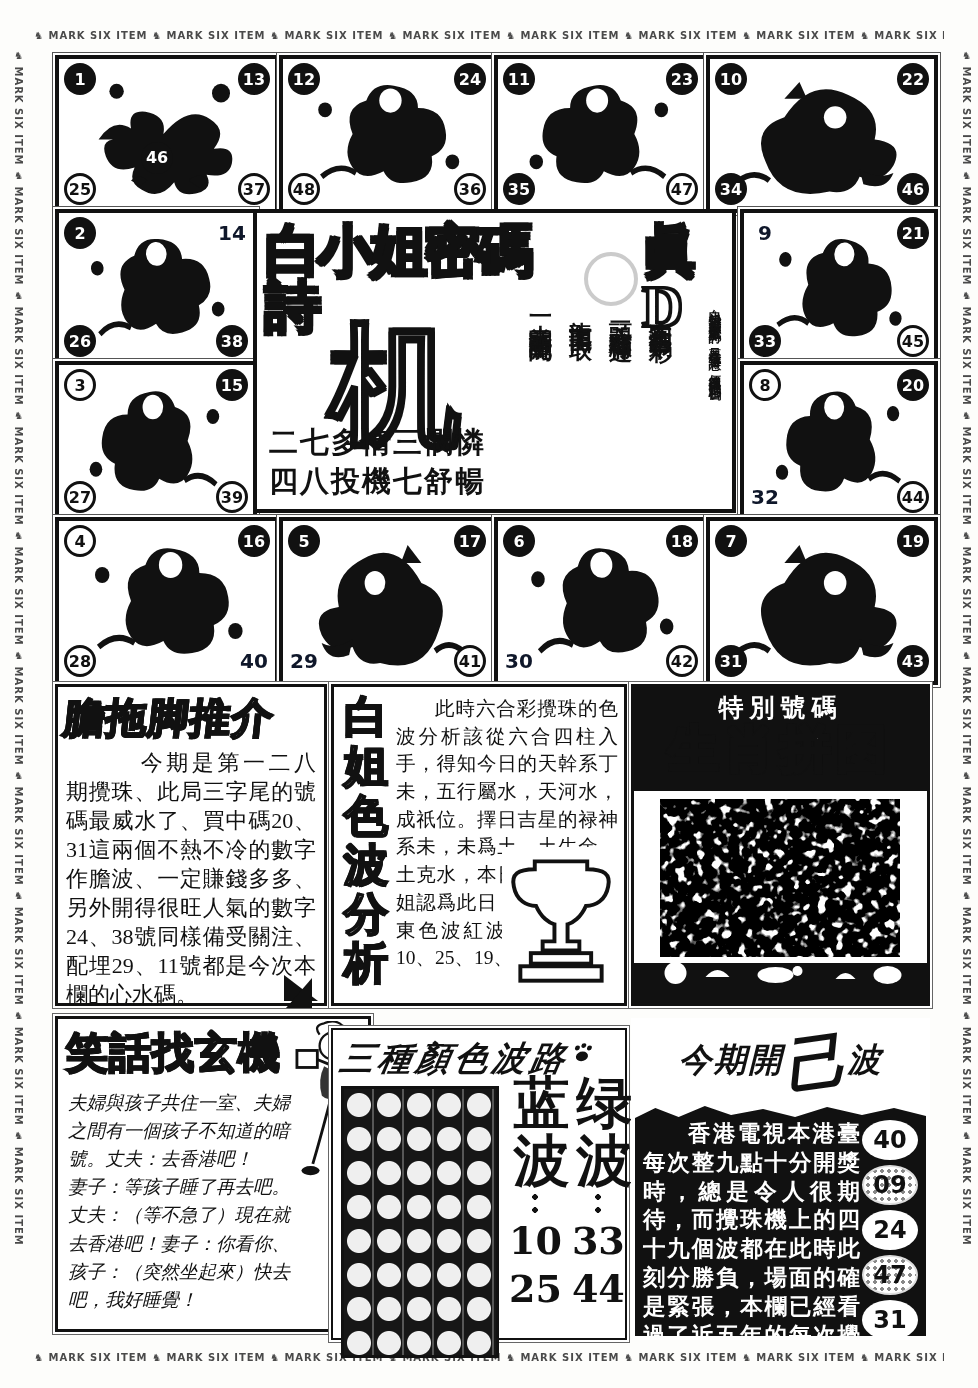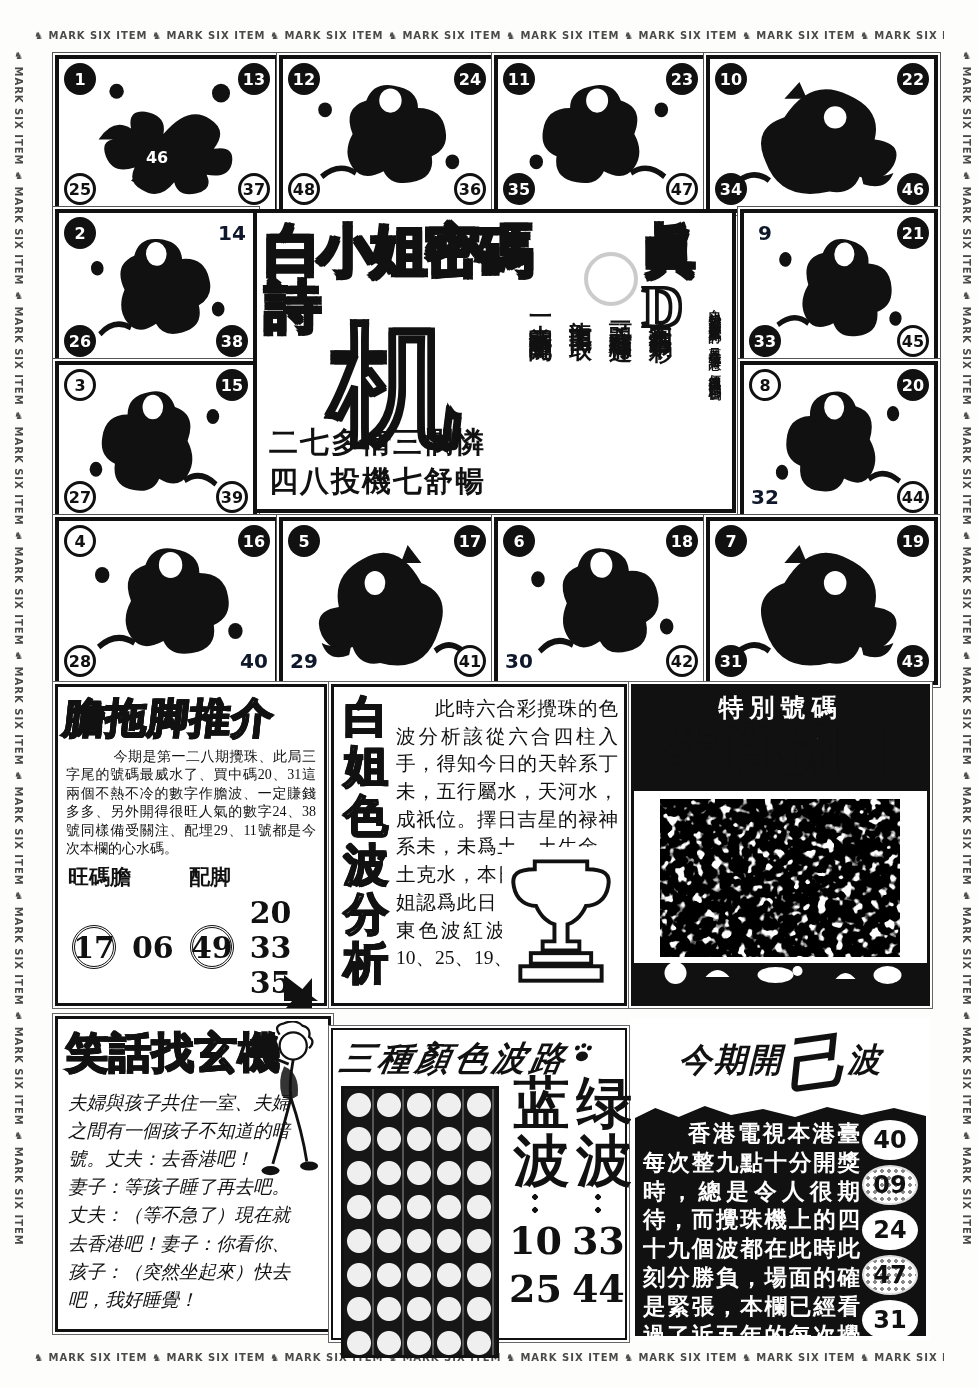--- a/index.html
+++ b/index.html
@@ -41,21 +41,21 @@
              font-size:23px;font-weight:700;letter-spacing:3px;}
   #mast-poem div{margin-left:9px;}
   #mast-couplet{position:absolute;left:12px;bottom:8px;font-size:29px;font-weight:900;line-height:1.35;
                 letter-spacing:2px;}
   
   .sect{position:absolute;background:#fff;border:3px solid #111;box-shadow:0 0 0 2px #fff,0 0 0 3px #666;
         box-sizing:border-box;}
   .s-title{font-weight:900;}
   
   #s1 .s-title{font-size:41px;transform:skewX(-6deg);letter-spacing:1px;padding:4px 2px 0 6px;}
-  #s1 .body{padding:2px 8px 0 8px;font-size:14px;line-height:1.32;text-align:justify;text-indent:3.4em;}
+  #s1 .body{padding:2px 8px 0 8px;font-size:22px;line-height:1.32;text-align:justify;text-indent:3.4em;}
   .numlabels{display:flex;gap:58px;padding:4px 16px 0 10px;font-size:21px;font-weight:900;}
   .numrow{display:flex;align-items:center;gap:16px;padding:4px 0 0 14px;
           font:700 30px "DejaVu Serif",serif;}
   .ring{border:3px double #111;border-radius:50%;width:44px;height:44px;display:flex;align-items:center;
         justify-content:center;box-sizing:border-box;}
   .sail{position:absolute;right:6px;bottom:2px;width:0;height:0;border-left:34px solid #111;
         border-top:26px solid transparent;}
   
   #s2 .vtitle{position:absolute;left:4px;top:6px;width:56px;font-size:44px;font-weight:900;
               line-height:1.12;text-align:center;}
@@ -328,21 +328,21 @@
         <ellipse cx="140" cy="12" rx="18" ry="8" fill="#fff"></ellipse>
           <circle cx="162" cy="8" r="5" fill="#fff"></circle>
         <path d="M200 16 q10 -12 20 0 z" fill="#fff"></path>
           <ellipse cx="252" cy="12" rx="14" ry="9" fill="#fff"></ellipse>
       </svg>
     </div>
   </div>
 
   <div class="boat"></div>
 
-  <div id="s4" class="sect" style="left:55px;top:1016px;width:276px;height:316px">
+  <div id="s4" class="sect" style="left:55px;top:1016px;width:316px;height:316px">
     <div class="s-title ol">笑話找玄機</div>
     <div class="woman">
       <svg viewBox="0 0 70 150" width="86" height="170">
         <circle cx="44" cy="22" r="12" fill="none" stroke="#111" stroke-width="2"></circle>
         <path d="M32 12 q-6 -8 4 -10 q10 -4 16 2 q8 2 6 10 q6 4 0 10" fill="none" stroke="#111" stroke-width="2"></path>
         <rect x="12" y="26" width="18" height="15" fill="none" stroke="#111" stroke-width="2.5"></rect>
         <path d="M30 34 l10 4 M44 34 q-4 22 -2 34 q-10 38 -16 58" fill="none" stroke="#111" stroke-width="2.5"></path>
         <path d="M42 68 q10 30 14 56" fill="none" stroke="#111" stroke-width="2.5"></path>
         <ellipse cx="24" cy="132" rx="8" ry="4" fill="#111"></ellipse>
           <ellipse cx="58" cy="128" rx="8" ry="4" fill="#111"></ellipse>

